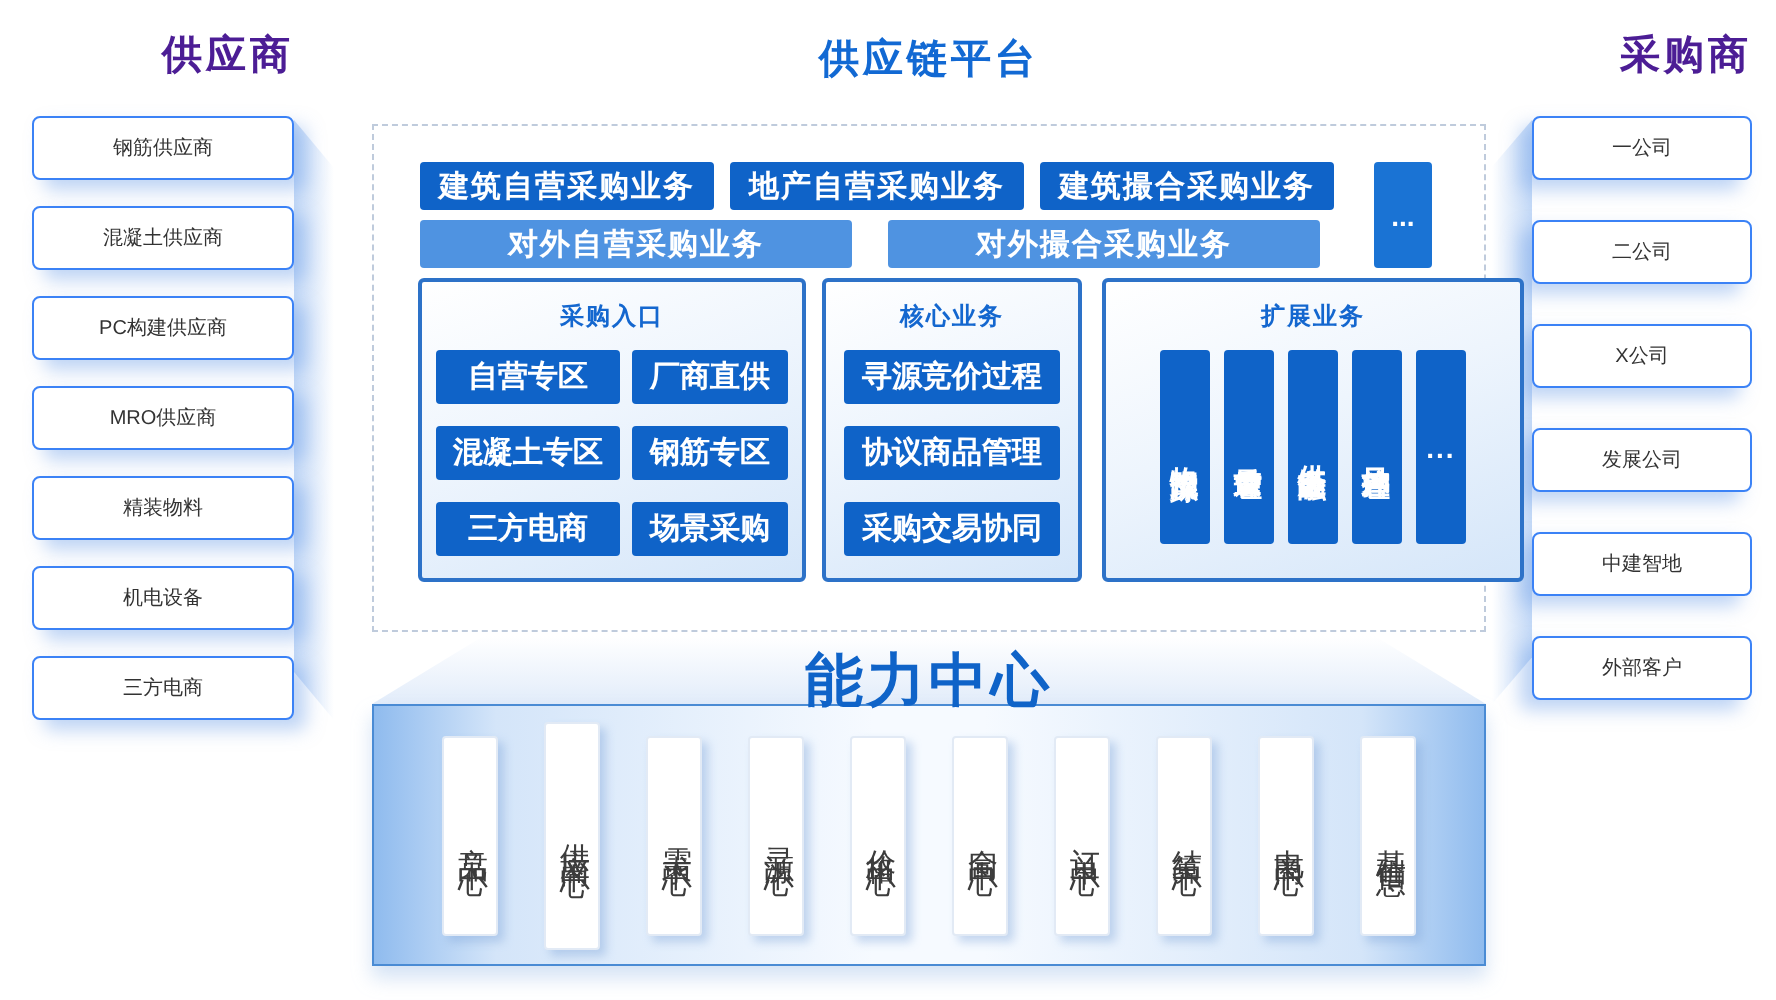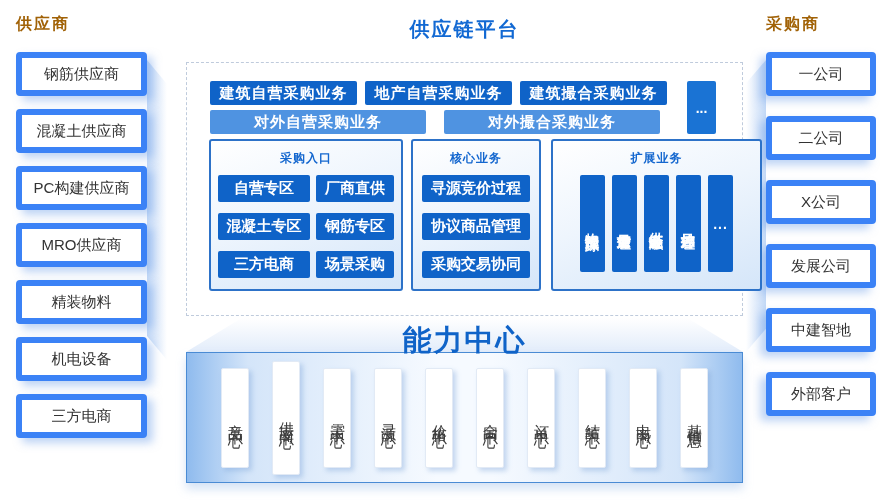--- a/index.html
+++ b/index.html
@@ -4,26 +4,26 @@
 <style>
   * { margin:0; padding:0; box-sizing:border-box; }
   html,body { width:888px; height:500px; }
   body { font-family:"Liberation Sans","DejaVu Sans",sans-serif; background:#fff; }
   .page { position:relative; width:888px; height:500px; background:#ffffff; overflow:hidden; }
 
   
   .side-col { position:absolute; top:14px; }
   .left-col { left:16px; width:131px; }
   .right-col { left:766px; width:110px; }
-  .col-header { font-size:16px; font-weight:bold; color:#a16207; text-align:left; letter-spacing:2px; }
+  .col-header { font-size:20px; font-weight:bold; color:#4c1d95; text-align:right; letter-spacing:2px; }
   .left-col .col-header { margin-bottom:17px; }
   .right-col .col-header { margin-bottom:17px; }
-  .side-box { background:#fff; border:6px solid #3b82f6; border-radius:4px; height:44px;
+  .side-box { background:#fff; border:1px solid #3b82f6; border-radius:4px; height:32px;
               display:flex; align-items:center; justify-content:center;
-              font-size:15px; color:#333; }
+              font-size:10px; color:#333; }
   .left-col .side-box { margin-bottom:13px; box-shadow:6px 5px 9px rgba(125,170,235,.5); }
   .right-col .side-box { margin-bottom:20px; box-shadow:-6px 5px 9px rgba(125,170,235,.5); }
 
   .glow { position:absolute; pointer-events:none; }
   .glow-left { left:147px; top:60px; width:20px; height:300px;
                background:linear-gradient(to right, rgba(145,185,240,.55), rgba(255,255,255,0));
                clip-path:polygon(0 0, 100% 8%, 100% 100%, 0 92%); }
   .glow-right { left:746px; top:60px; width:20px; height:292px;
                background:linear-gradient(to left, rgba(145,185,240,.55), rgba(255,255,255,0));
                clip-path:polygon(0 8%, 100% 0, 100% 92%, 0 100%); }

